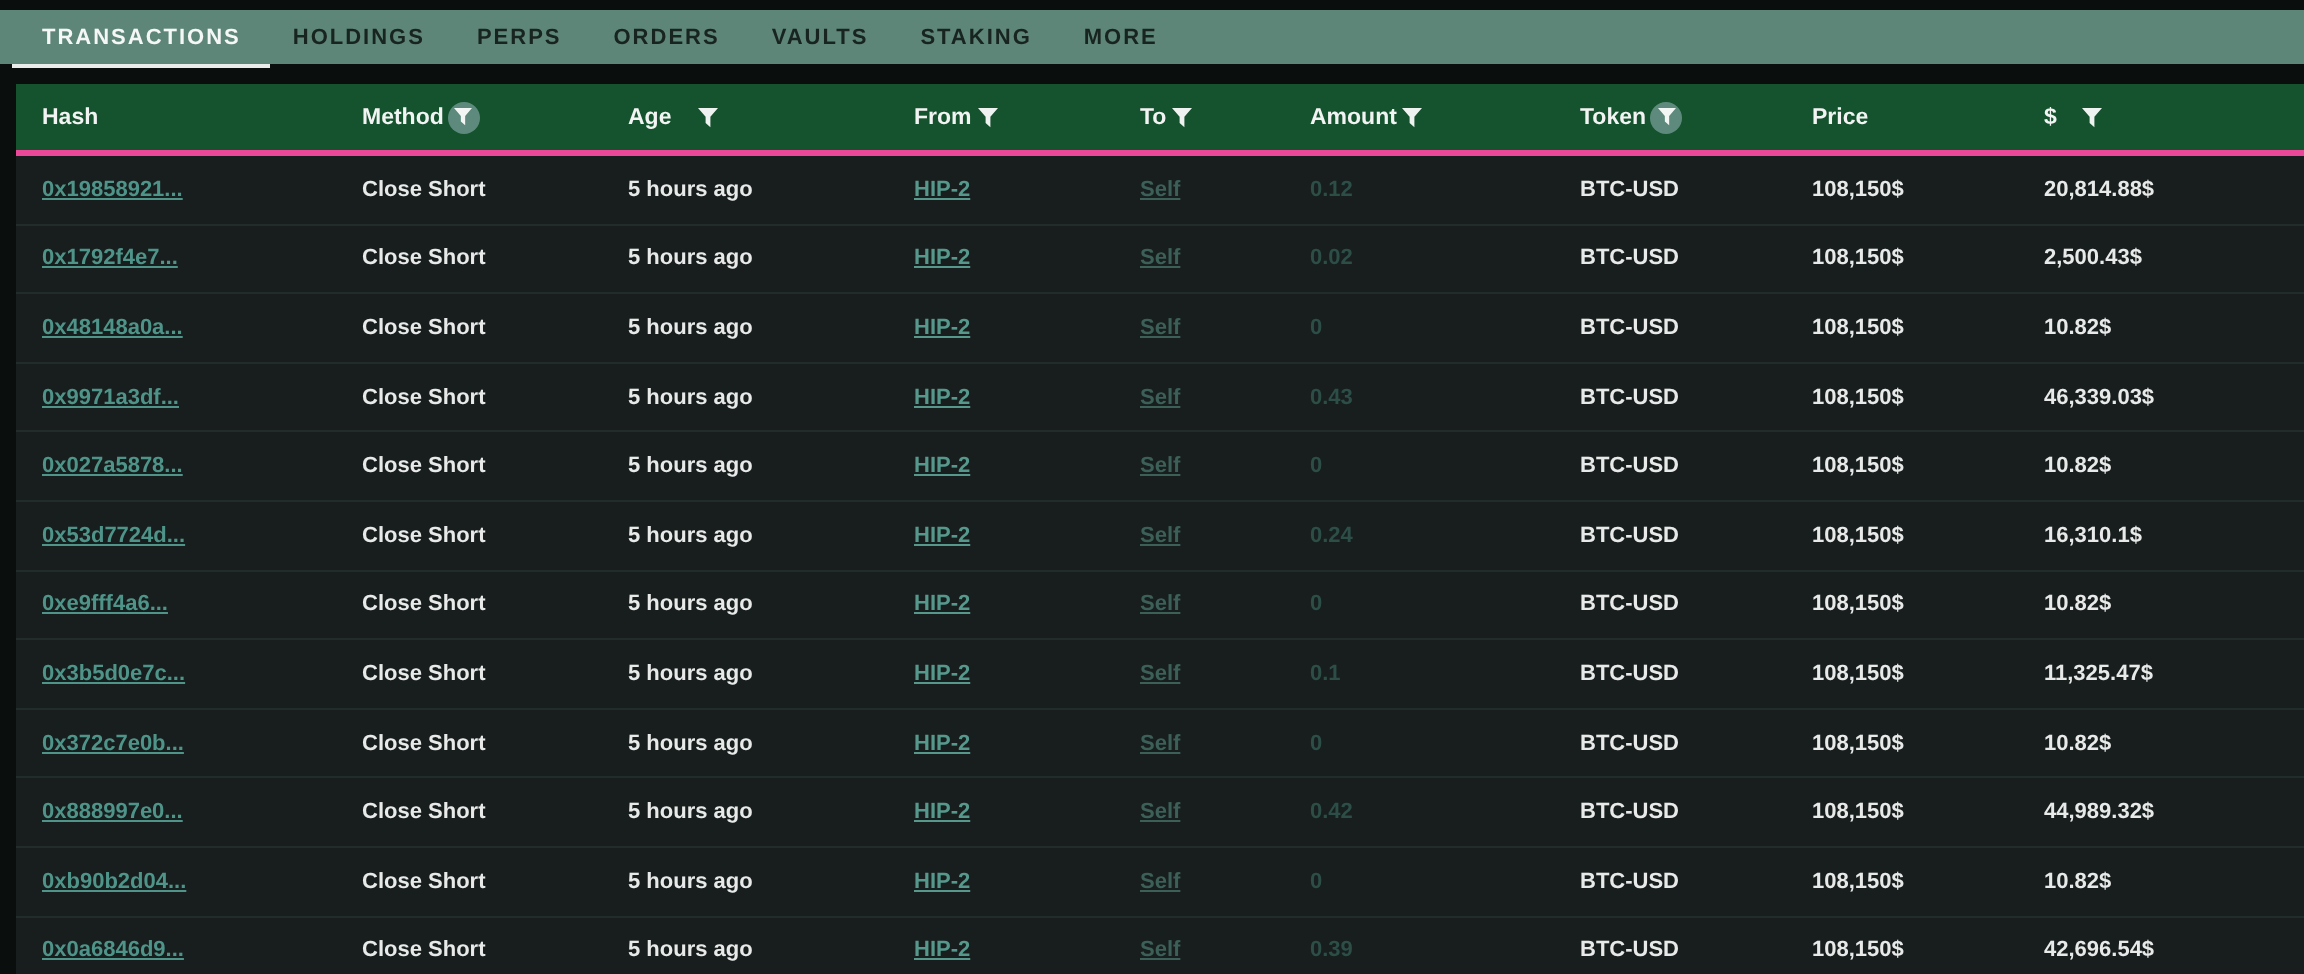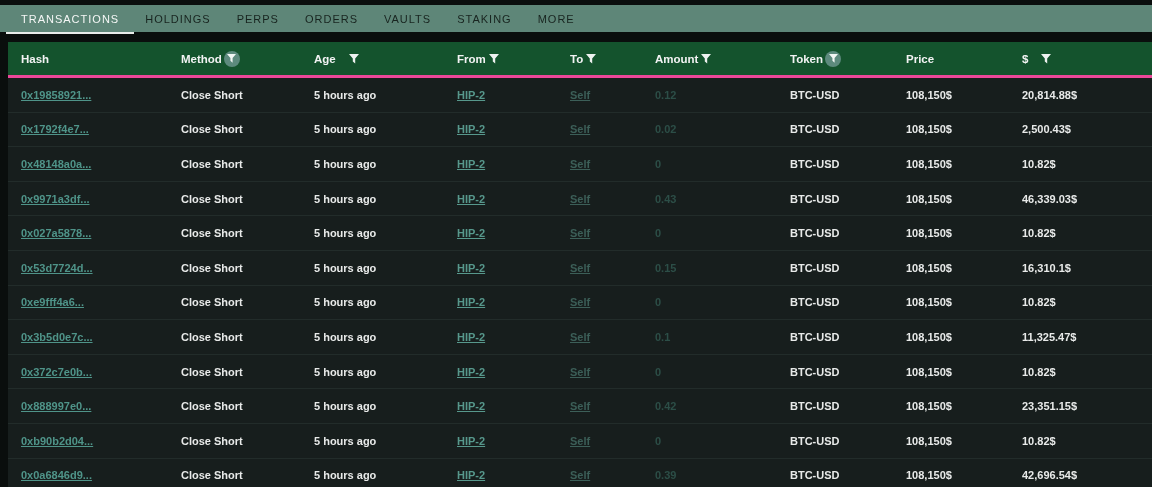--- a/index.html
+++ b/index.html
@@ -14,21 +14,21 @@
   .navbar {
     position: absolute; top: 5px; left: 0; right: 0; height: 27px;
     background: #5e8678;
     display: flex; align-items: stretch;
     padding-left: 8px;
   }
   .nav-tab {
     position: relative;
     display: flex; align-items: center;
     padding: 0 13px;
-    font-size: 11px; font-weight: normal; letter-spacing: 1px;
+    font-size: 11px; font-weight: bold; letter-spacing: 1px;
     color: #18241f;
     cursor: pointer;
     white-space: nowrap;
     text-align: right;
   }
   .nav-tab.active { color: #f5f7f6; }
   .nav-tab.active::after {
     content: "";
     position: absolute; left: -2px; right: -2px; bottom: -2px; height: 2px;
     background: #e9ecea;
@@ -251,21 +251,21 @@
       <a class="hash-link">0x53d7724d...</a>
     </div>
     <div class="cell method">Close Short</div>
     <div class="cell age">5 hours ago</div>
     <div class="cell">
       <a class="from-link">HIP-2</a>
     </div>
     <div class="cell">
       <a class="to-link">Self</a>
     </div>
-    <div class="cell amount">0.15</div>
+    <div class="cell amount">0.24</div>
     <div class="cell token">BTC-USD</div>
     <div class="cell price">108,150$</div>
     <div class="cell usd">16,310.1$</div>
   </div>
       <div class="grid-row t-row">
     <div class="cell">
       <a class="hash-link">0xe9fff4a6...</a>
     </div>
     <div class="cell method">Close Short</div>
     <div class="cell age">5 hours ago</div>
@@ -322,21 +322,21 @@
     <div class="cell age">5 hours ago</div>
     <div class="cell">
       <a class="from-link">HIP-2</a>
     </div>
     <div class="cell">
       <a class="to-link">Self</a>
     </div>
     <div class="cell amount">0.42</div>
     <div class="cell token">BTC-USD</div>
     <div class="cell price">108,150$</div>
-    <div class="cell usd">23,351.15$</div>
+    <div class="cell usd">44,989.32$</div>
   </div>
       <div class="grid-row t-row">
     <div class="cell">
       <a class="hash-link">0xb90b2d04...</a>
     </div>
     <div class="cell method">Close Short</div>
     <div class="cell age">5 hours ago</div>
     <div class="cell">
       <a class="from-link">HIP-2</a>
     </div>

